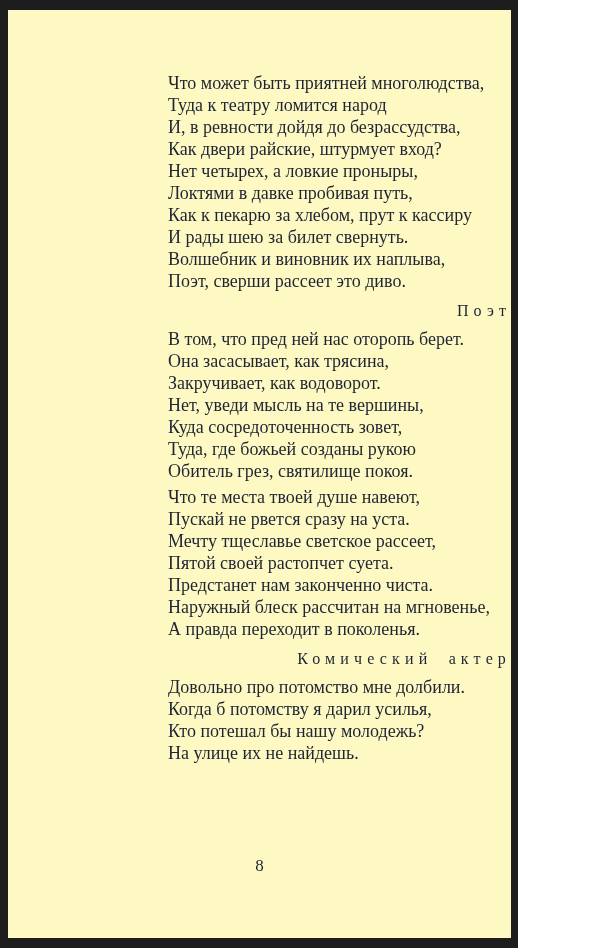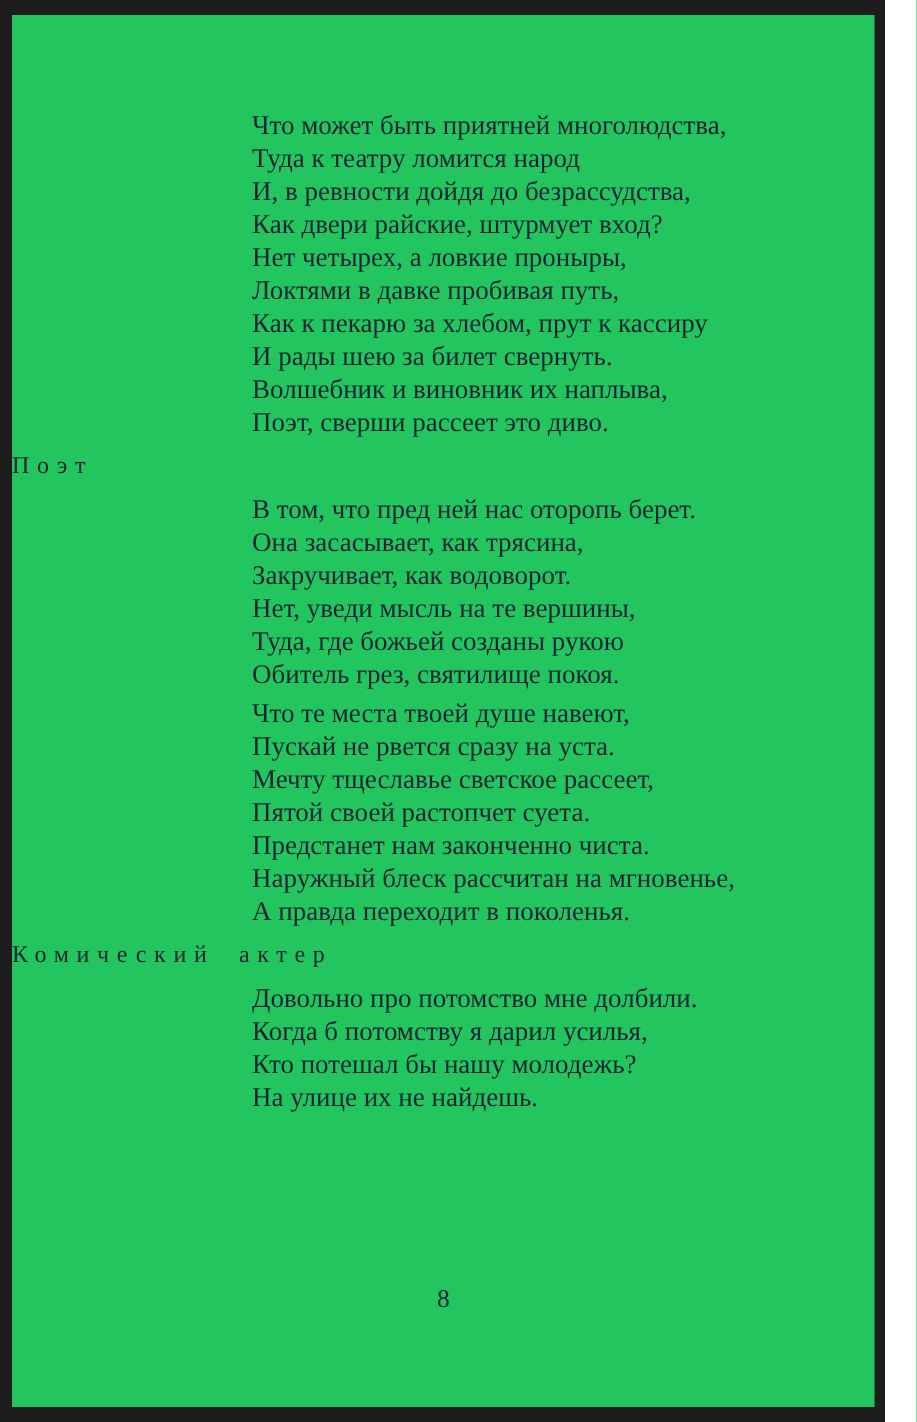--- a/index.html
+++ b/index.html
@@ -3,23 +3,23 @@
 <meta charset="utf-8">
 <style>
   * { margin: 0; padding: 0; box-sizing: border-box; }
   html, body { width: 611px; height: 948px; }
   body {
     background: #ffffff;
     font-family: "Liberation Serif", "DejaVu Serif", serif;
   }
   .book-frame {
     position: relative;
-    width: 590px;
+    width: 518px;
     height: 948px;
-    background: #22c55e;
+    background: #fef9c3;
     border: solid #1d1d1d;
     border-width: 10px 7px 10px 8px;
     overflow: hidden;
   }
   .poem {
     position: absolute;
     top: 62px;
     left: 0;
     width: 100%;
     color: #1e2433;
@@ -30,25 +30,26 @@
     padding-left: 160px;
     margin-bottom: 4px;
   }
   .verse-line {
     white-space: nowrap;
   }
   .speaker-heading {
     font-weight: normal;
     font-size: 16px;
     line-height: 22px;
-    text-align: left;
+    text-align: right;
     letter-spacing: 0.32em;
     word-spacing: 0.45em;
     color: #1e2433;
     margin: 8px 0 6px 0;
+    padding-left: 29px;
   }
   .page-number {
     position: absolute;
     bottom: 62px;
     left: 0;
     width: 100%;
     text-align: center;
     font-size: 17px;
     line-height: 20px;
     color: #1e2433;
@@ -73,20 +74,21 @@
       <div class="verse-line">Поэт, сверши рассеет это диво.</div>
     </div>
 
     <h3 class="speaker-heading">Поэт</h3>
 
     <div class="stanza">
       <div class="verse-line">В том, что пред ней нас оторопь берет.</div>
       <div class="verse-line">Она засасывает, как трясина,</div>
       <div class="verse-line">Закручивает, как водоворот.</div>
       <div class="verse-line">Нет, уведи мысль на те вершины,</div>
+      <div class="verse-line">Куда сосредоточенность зовет,</div>
       <div class="verse-line">Туда, где божьей созданы рукою</div>
       <div class="verse-line">Обитель грез, святилище покоя.</div>
     </div>
 
     <div class="stanza">
       <div class="verse-line">Что те места твоей душе навеют,</div>
       <div class="verse-line">Пускай не рвется сразу на уста.</div>
       <div class="verse-line">Мечту тщеславье светское рассеет,</div>
       <div class="verse-line">Пятой своей растопчет суета.</div>
       <div class="verse-line">Предстанет нам законченно чиста.</div>

